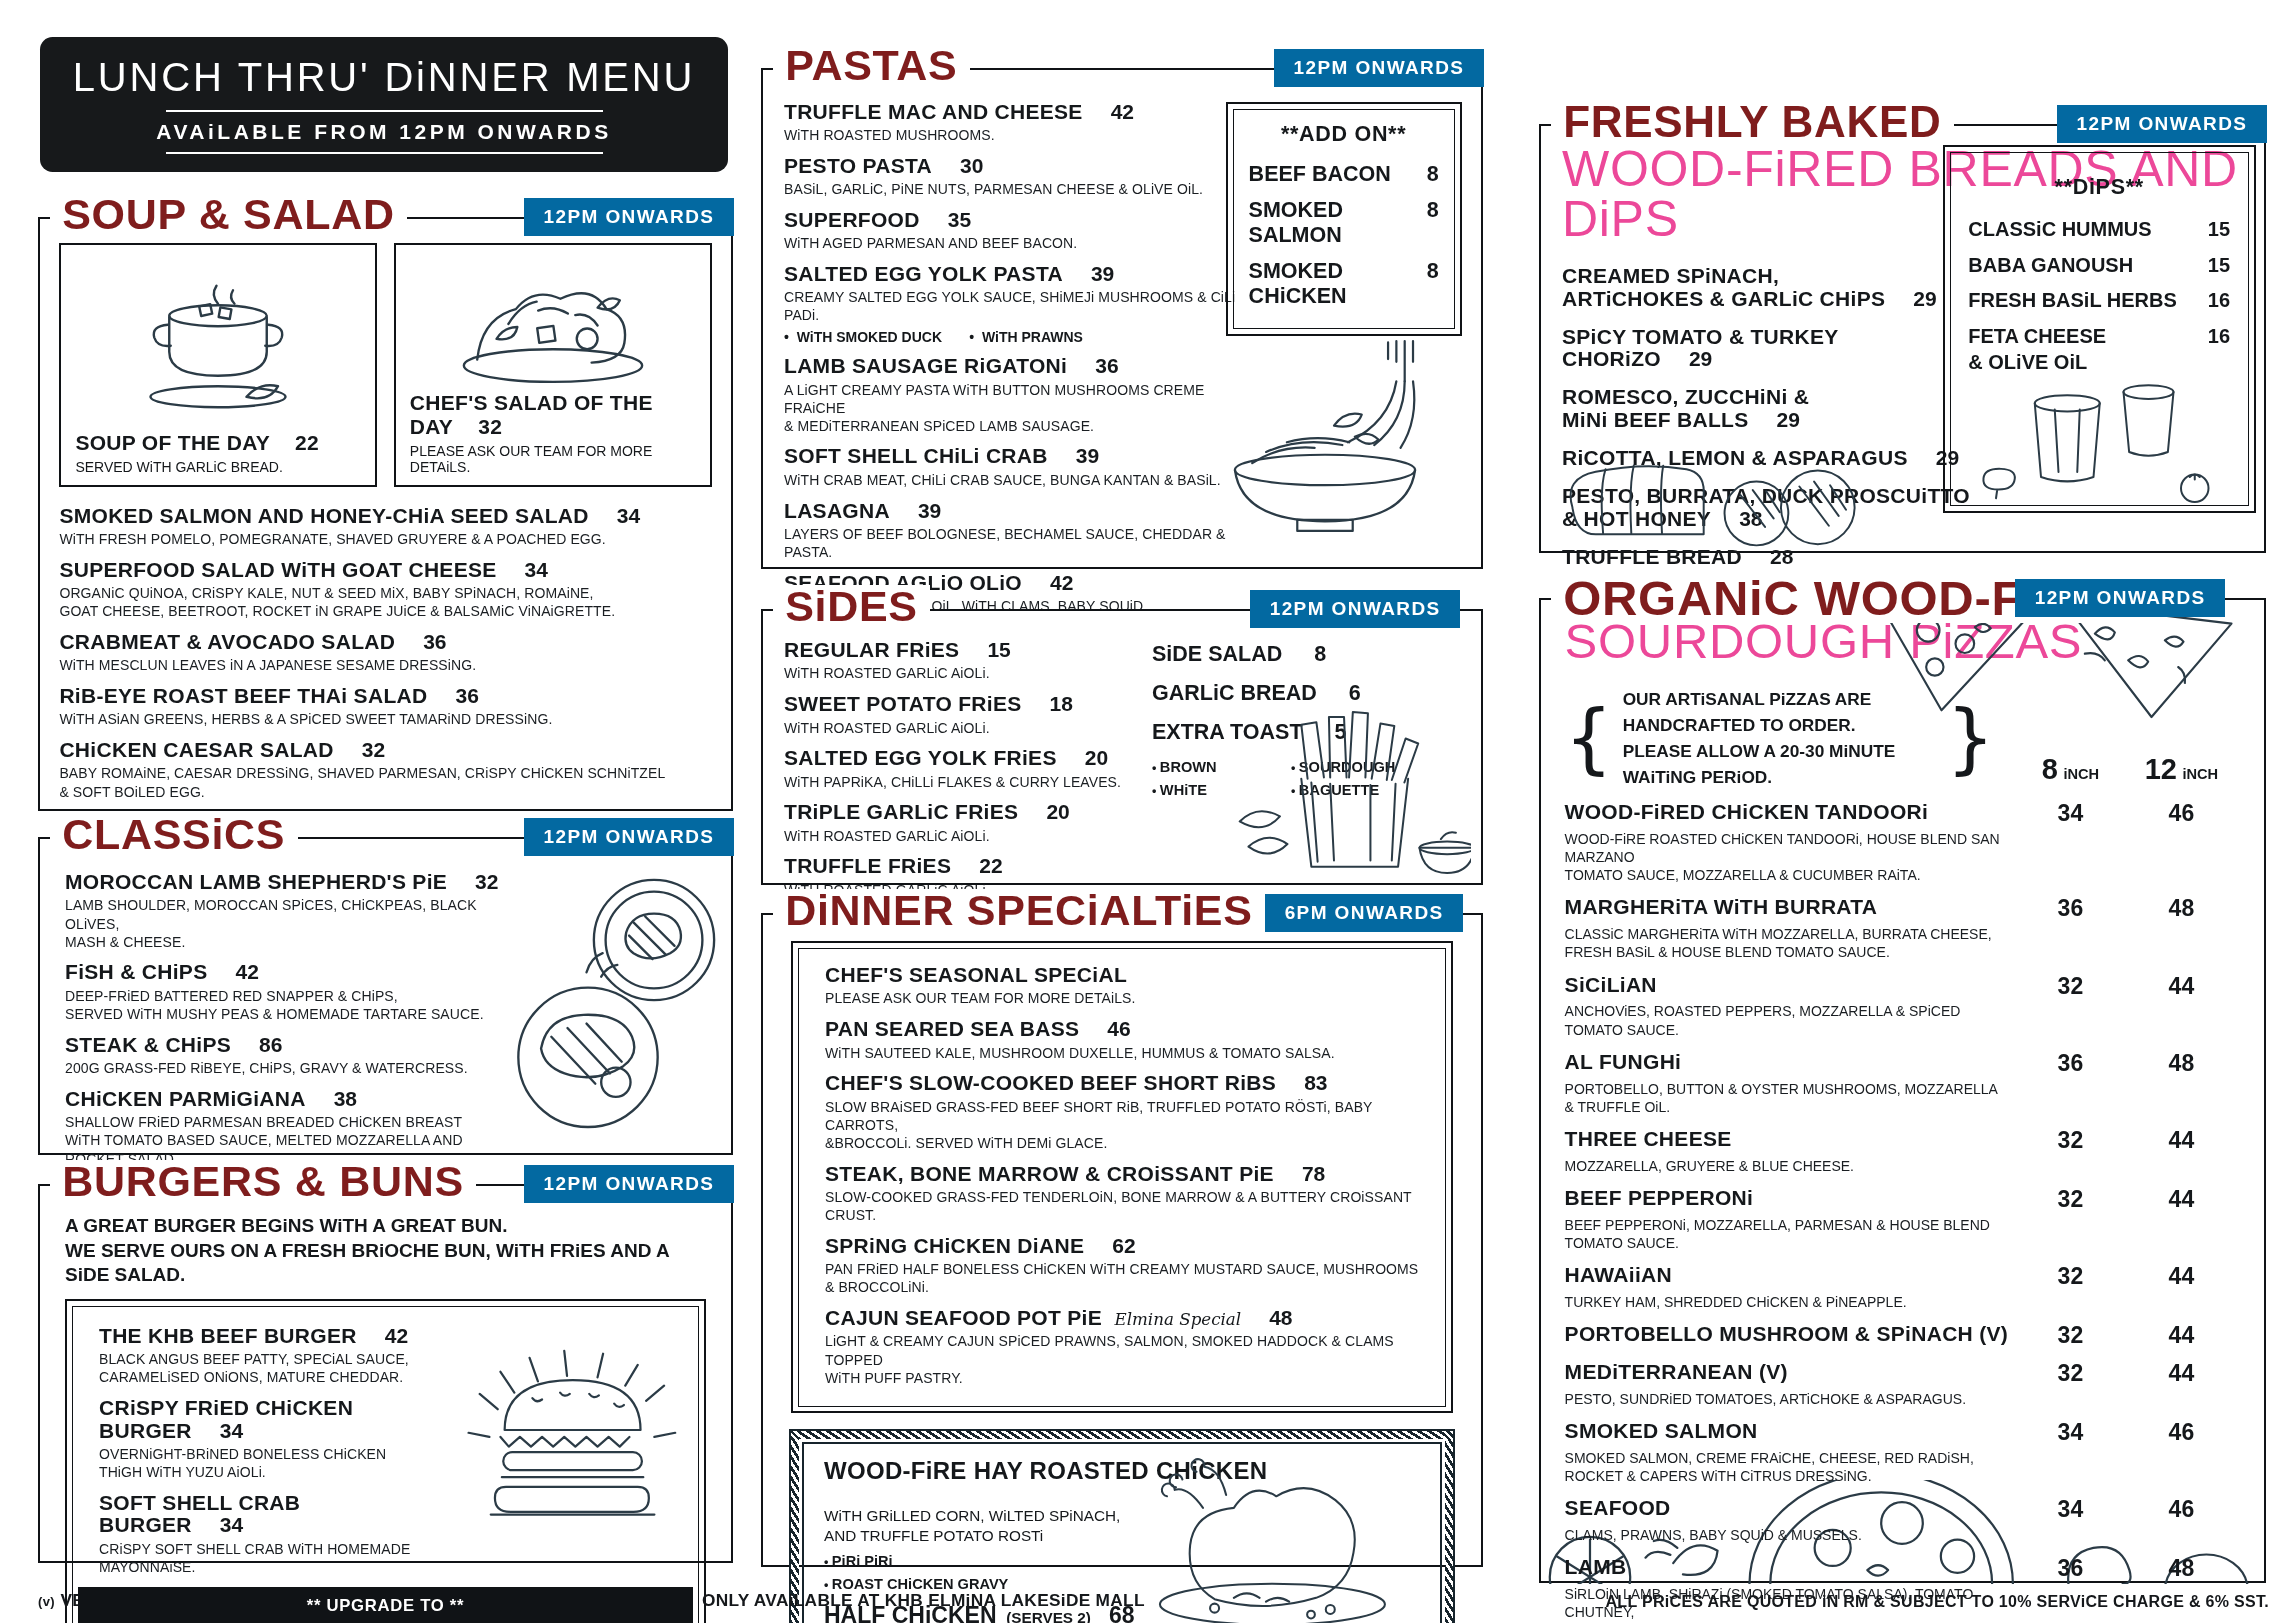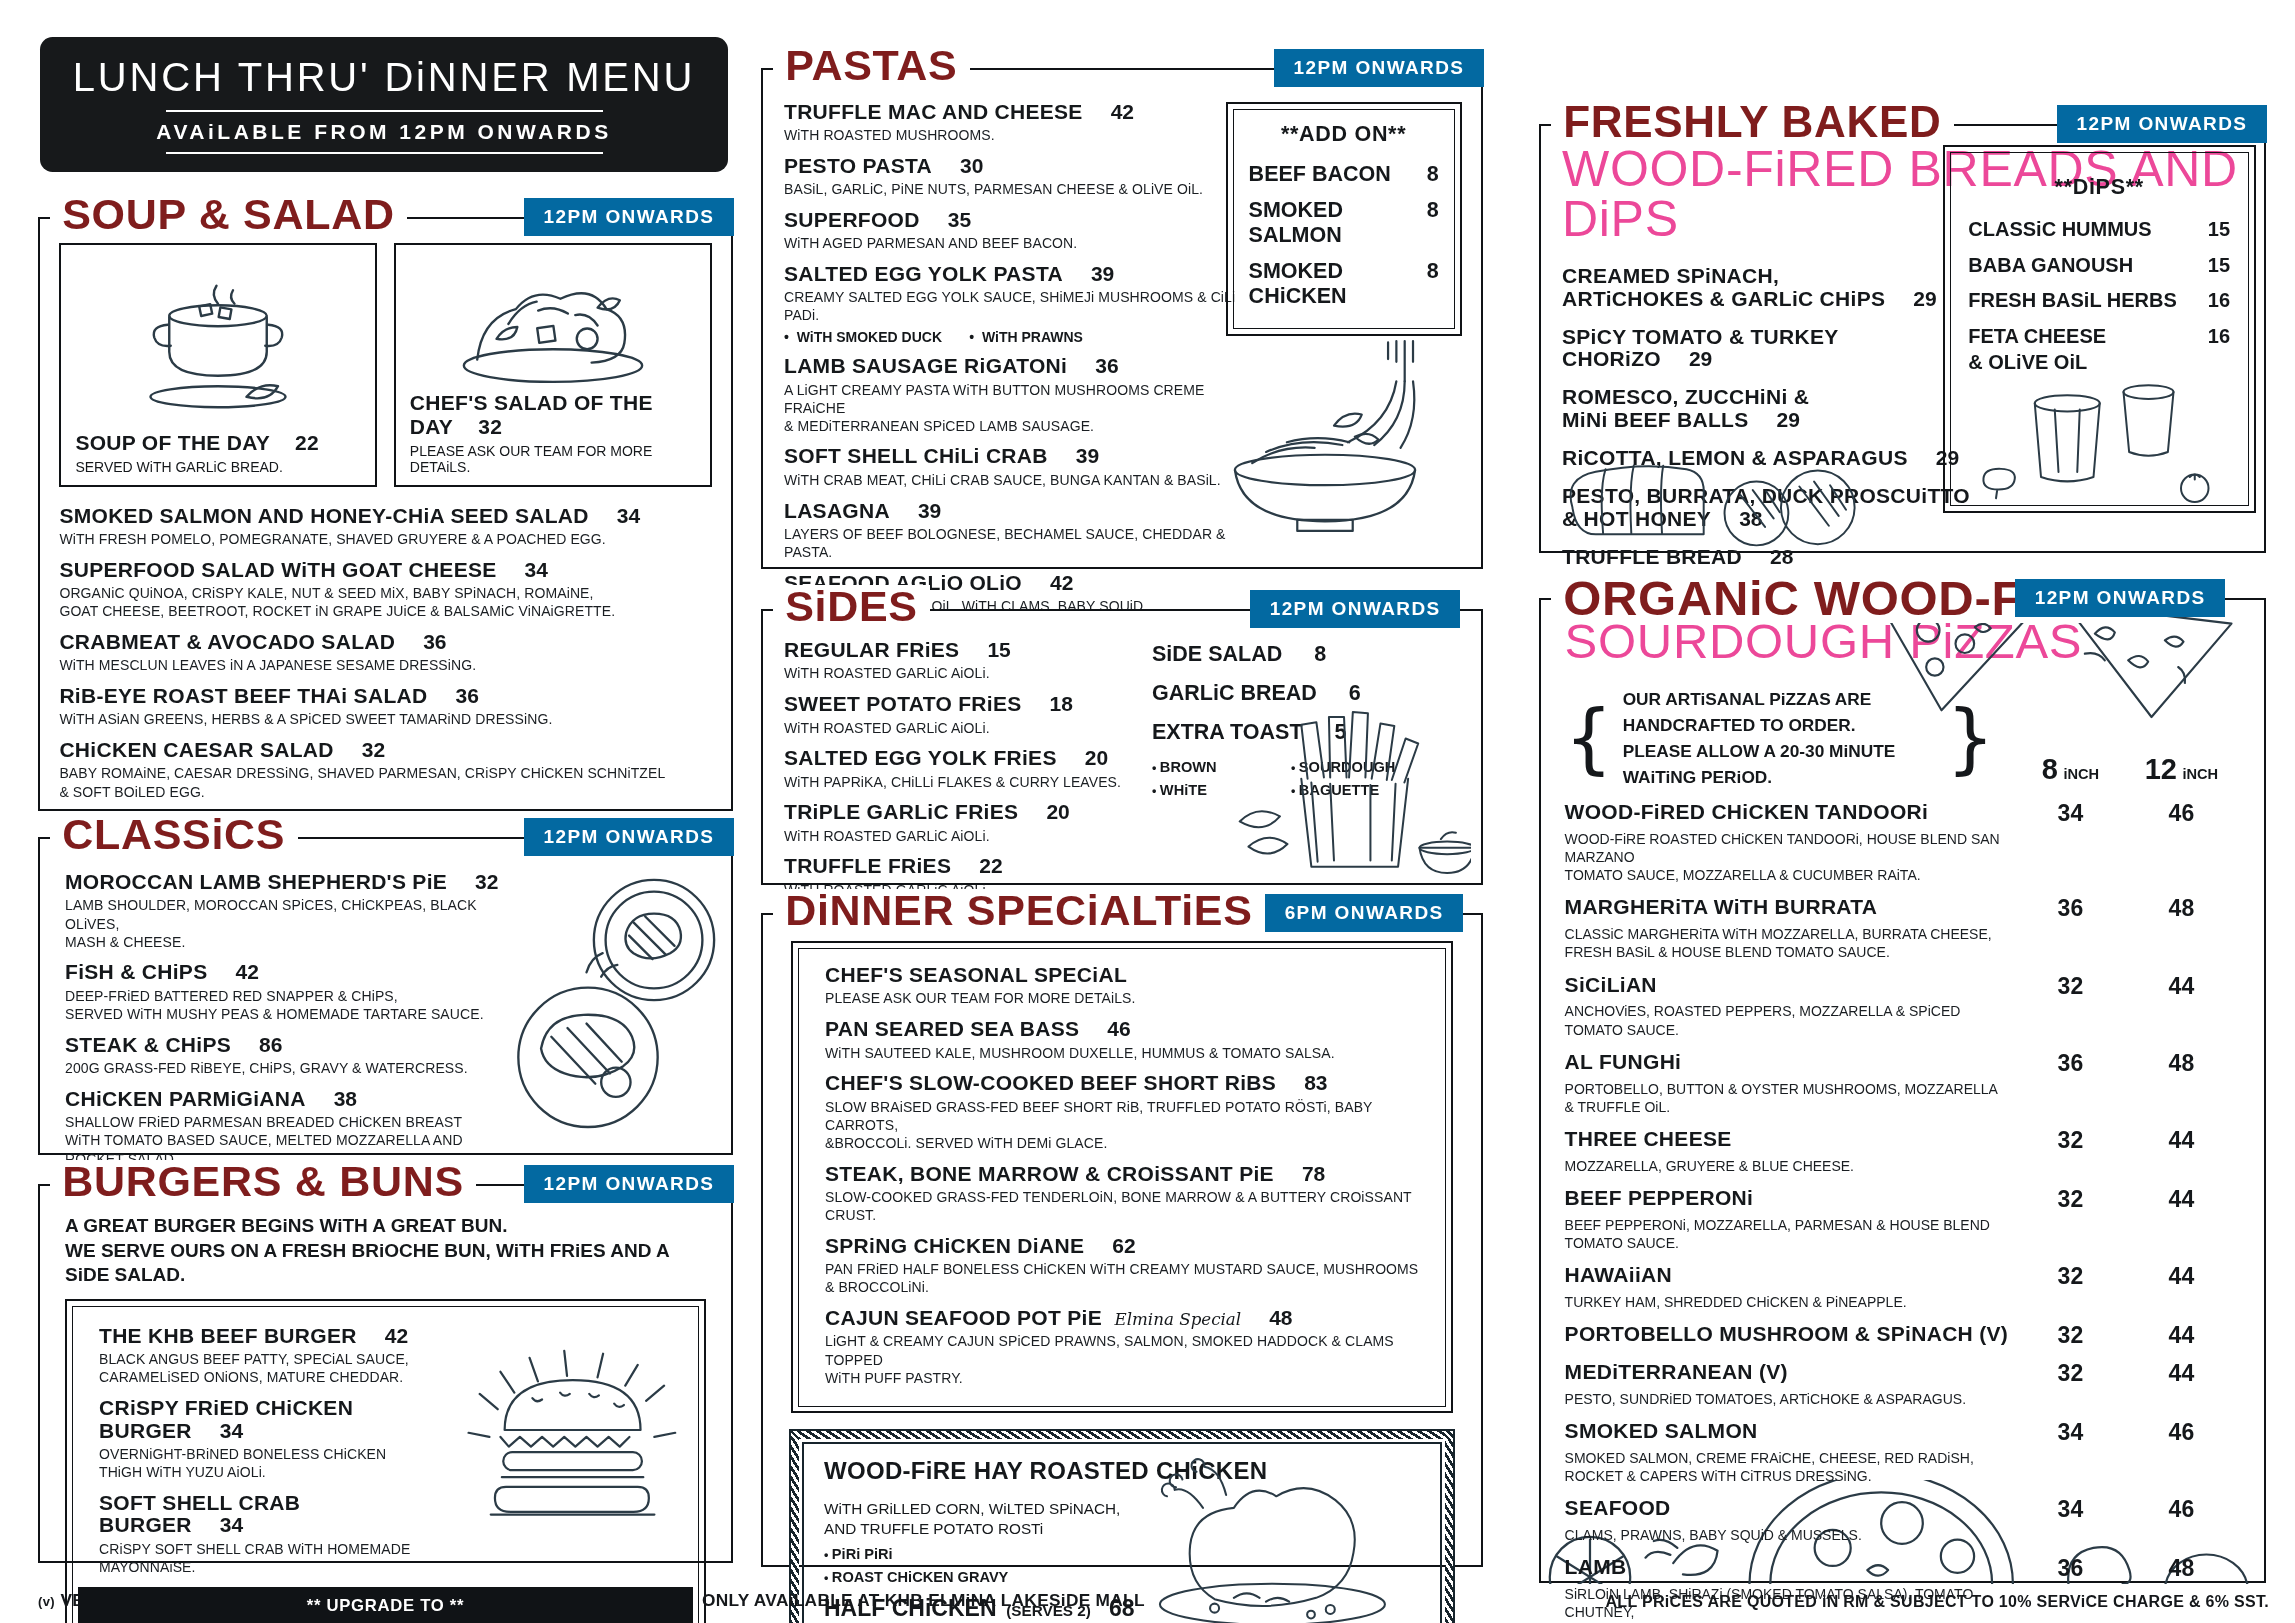--- a/index.html
+++ b/index.html
@@ -87,21 +87,21 @@
   #sides-items { width:437px; }
   #sides-extras { position:absolute; left:389px; top:30.5px; width:319px; }
   #toast-opts { display:grid; grid-template-rows:auto auto; grid-auto-flow:column; grid-template-columns:139px 1fr; margin-top:2.8px; }
   #fries-art { position:absolute; right:9.7px; bottom:1.4px; }
 
   
   #sec-dinner { left:761px; top:913px; width:722px; height:654px; padding:26px 28px 0; }
   #dinner-ticket { padding:21px 32px 14px; }
   #chicken-box { margin:18px 0 0; height:210px; padding:18px 25px; }
   #chicken-title { font-size:24px; font-weight:bold; letter-spacing:0.3px; }
-  #chicken-desc { font-size:15.3px; margin-top:14px; white-space:pre-line; line-height:1.3; }
+  #chicken-desc { font-size:15.3px; margin-top:21px; white-space:pre-line; line-height:1.3; }
   #chicken-opts { margin-top:7px; }
   .ck-row { margin-top:9.7px; }
   .ck-name { font-size:23px; font-weight:bold; }
   .ck-serves { font-size:15.3px; font-weight:bold; margin-left:9.7px; }
   .ck-price { font-size:23px; font-weight:bold; margin-left:18px; }
   #chicken-art { position:absolute; right:30.5px; top:11px; }
 
   
   #sec-breads { left:1539px; top:124px; width:727px; height:429px; padding:18px 21px 0; }
   .sec-title-line2 { font-size:50px; font-weight:normal; letter-spacing:0.7px; line-height:1; color:#ec4899; margin-bottom:21px; }

